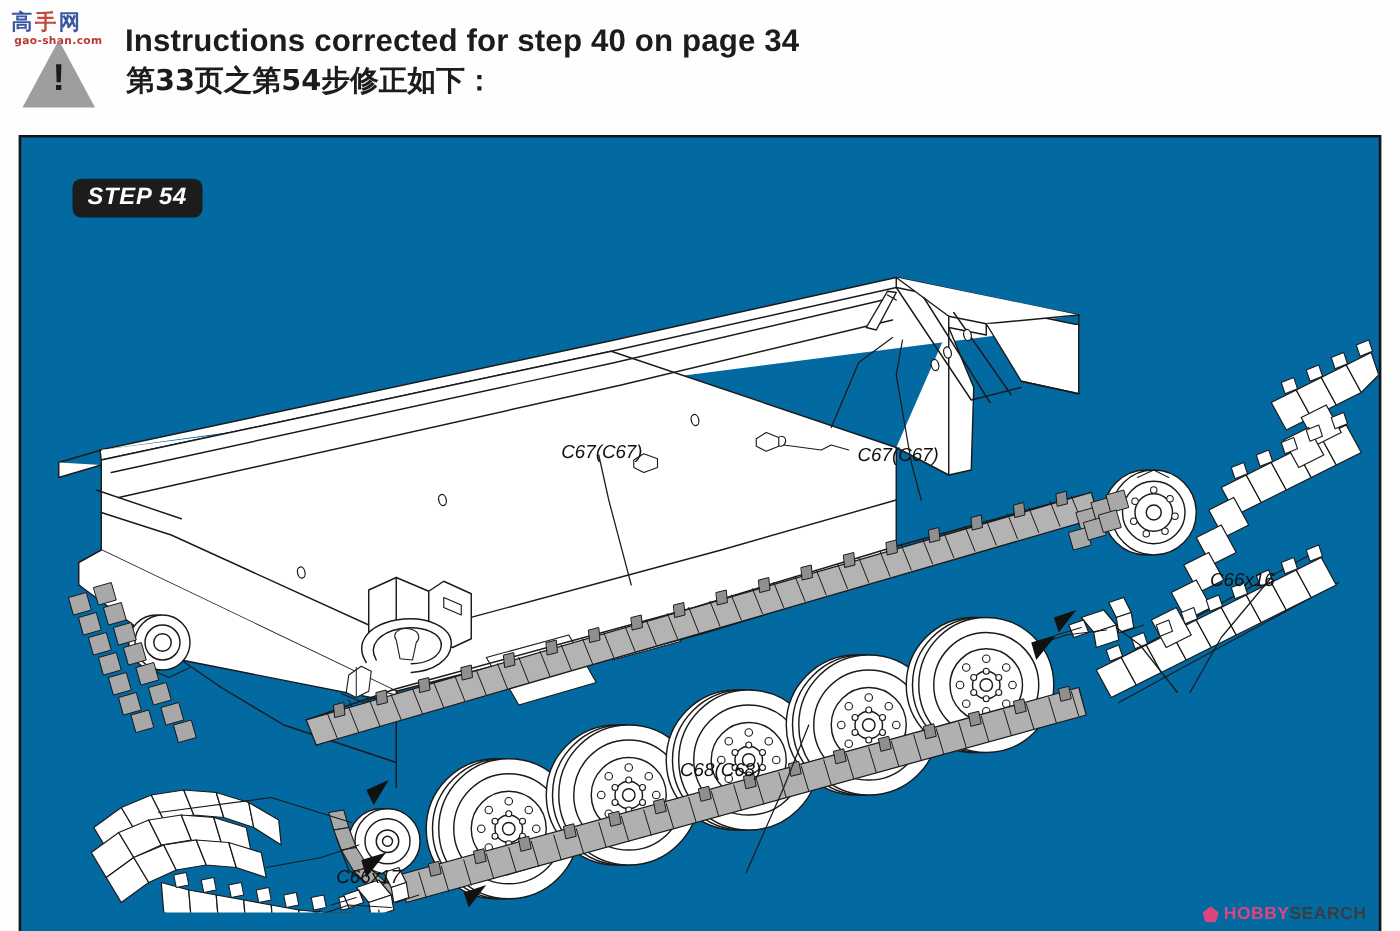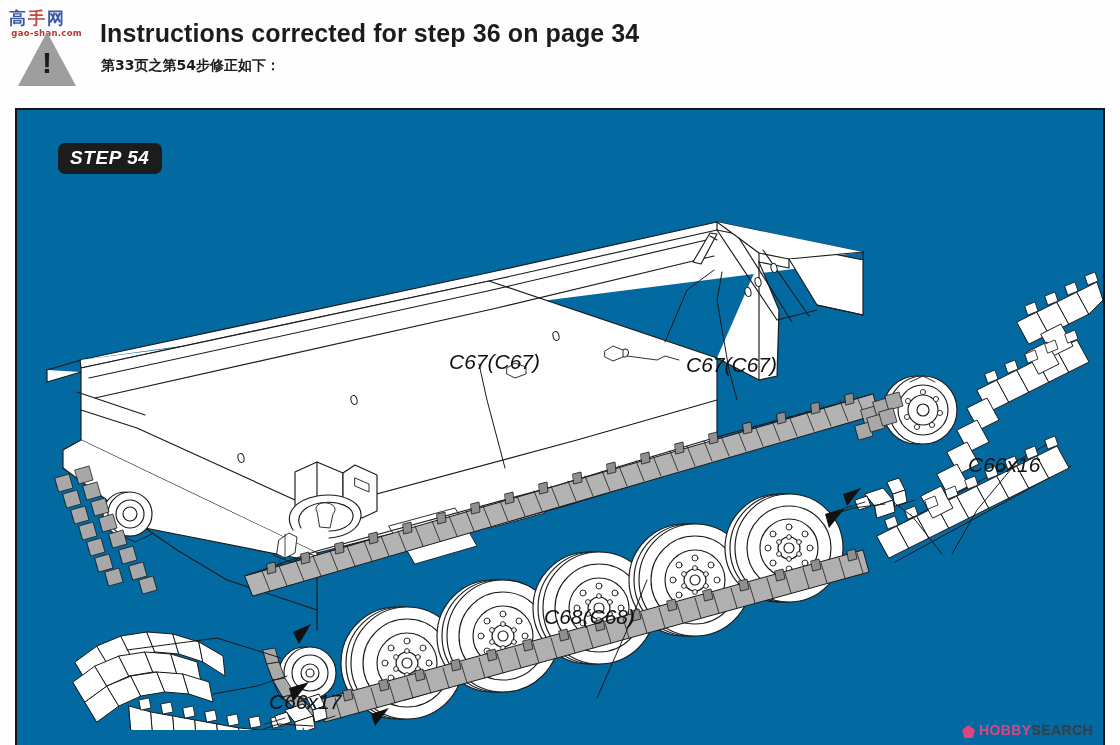--- a/index.html
+++ b/index.html
@@ -94,21 +94,21 @@
     line-height: 30px;
     font-weight: 700;
     letter-spacing: .1px;
     color: #1c1c1c;
     white-space: nowrap;
   }
   .subtitle {
     position: absolute;
     left: 101px; top: 54px;
     font-family: "DejaVu Sans", sans-serif;
-    font-size: 14px;
+    font-size: 23px;
     line-height: 22px;
     font-weight: 600;
     color: #1c1c1c;
     white-space: nowrap;
   }
 
   
   .frame {
     position: absolute;
     left: 15px; top: 108px;
@@ -139,21 +139,21 @@
 
   .art {
     position: absolute;
     left: 0; top: 0;
     width: 1086px;
     height: 620px;
   }
 
   .label {
     position: absolute;
-    font-size: 21px;
+    font-size: 15px;
     line-height: 20px;
     font-weight: 400;
     color: #101010;
     white-space: nowrap;
     z-index: 5;
   }
 
   
   .hs-watermark {
     position: absolute;
@@ -190,21 +190,21 @@
       <div class="logo-chars">
         <span class="logo-char">高</span>
         <span class="logo-char mid">手</span>
         <span class="logo-char">网</span>
       </div>
       <div class="logo-url">gao-shan.com</div>
       <div class="warn-triangle"></div>
       <div class="warn-bang">!</div>
     </div>
 
-    <div class="title">Instructions corrected for step 36 on page 34</div>
+    <div class="title">Instructions corrected for step 40 on page 34</div>
     <div class="subtitle">第33页之第54步修正如下：</div>
   </div>
 
   <div class="frame">
     <div class="frame-inner">
 
       <div class="step-badge">STEP 54</div>
 
       <svg class="art" viewBox="0 0 1086 620">
         <defs>

